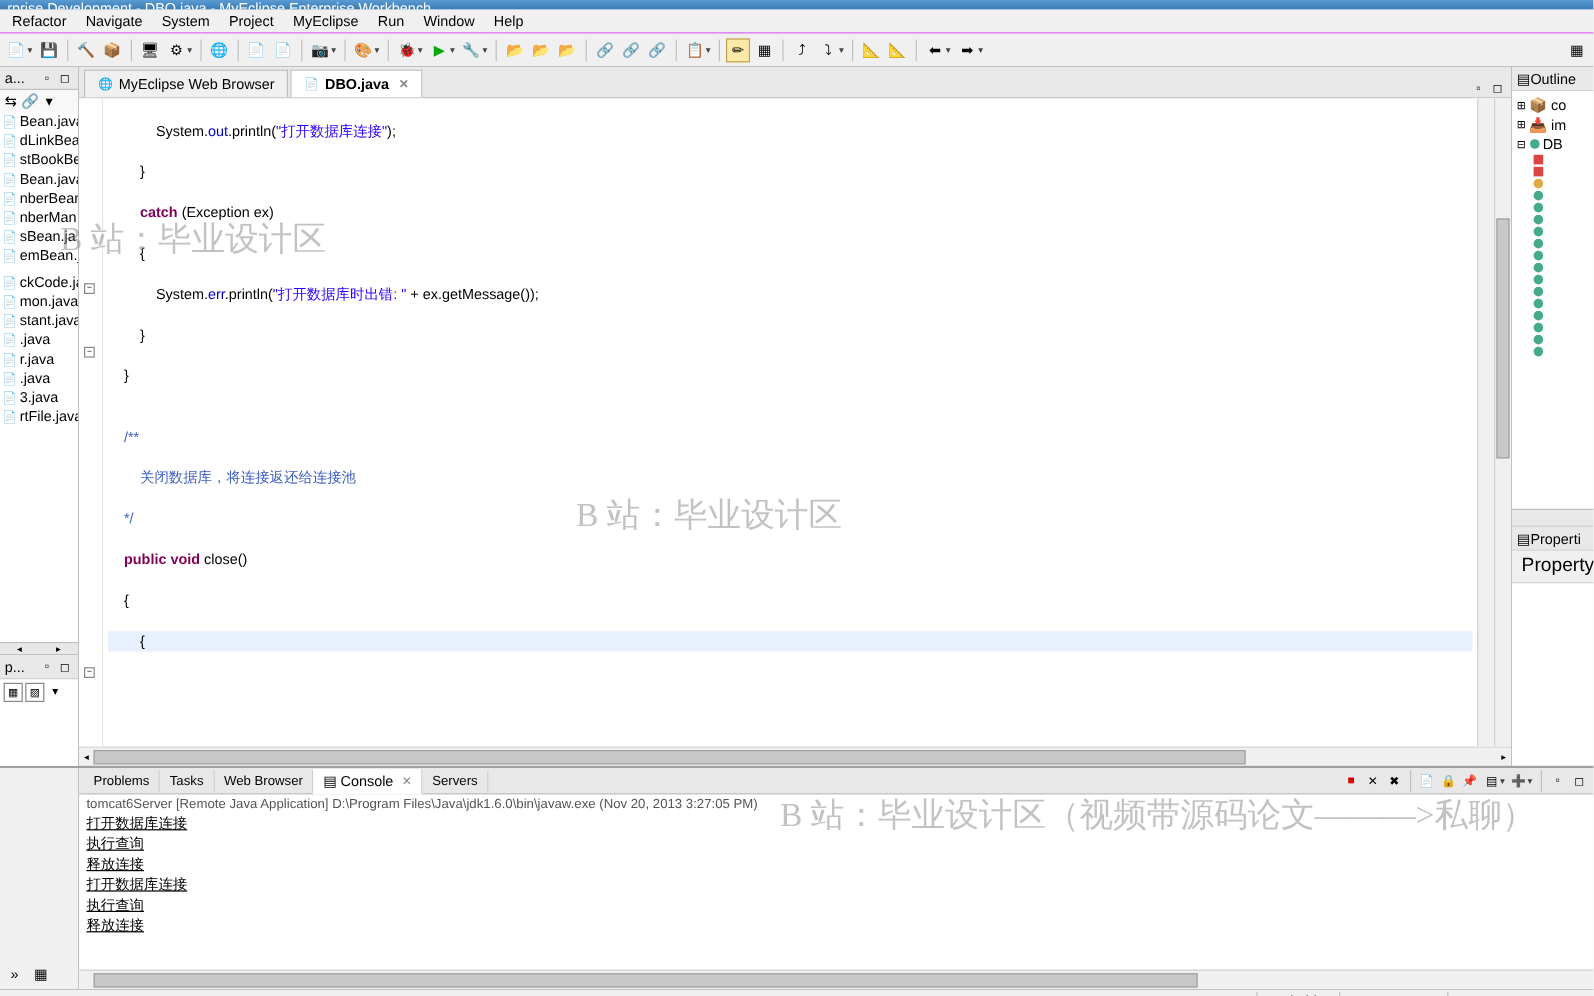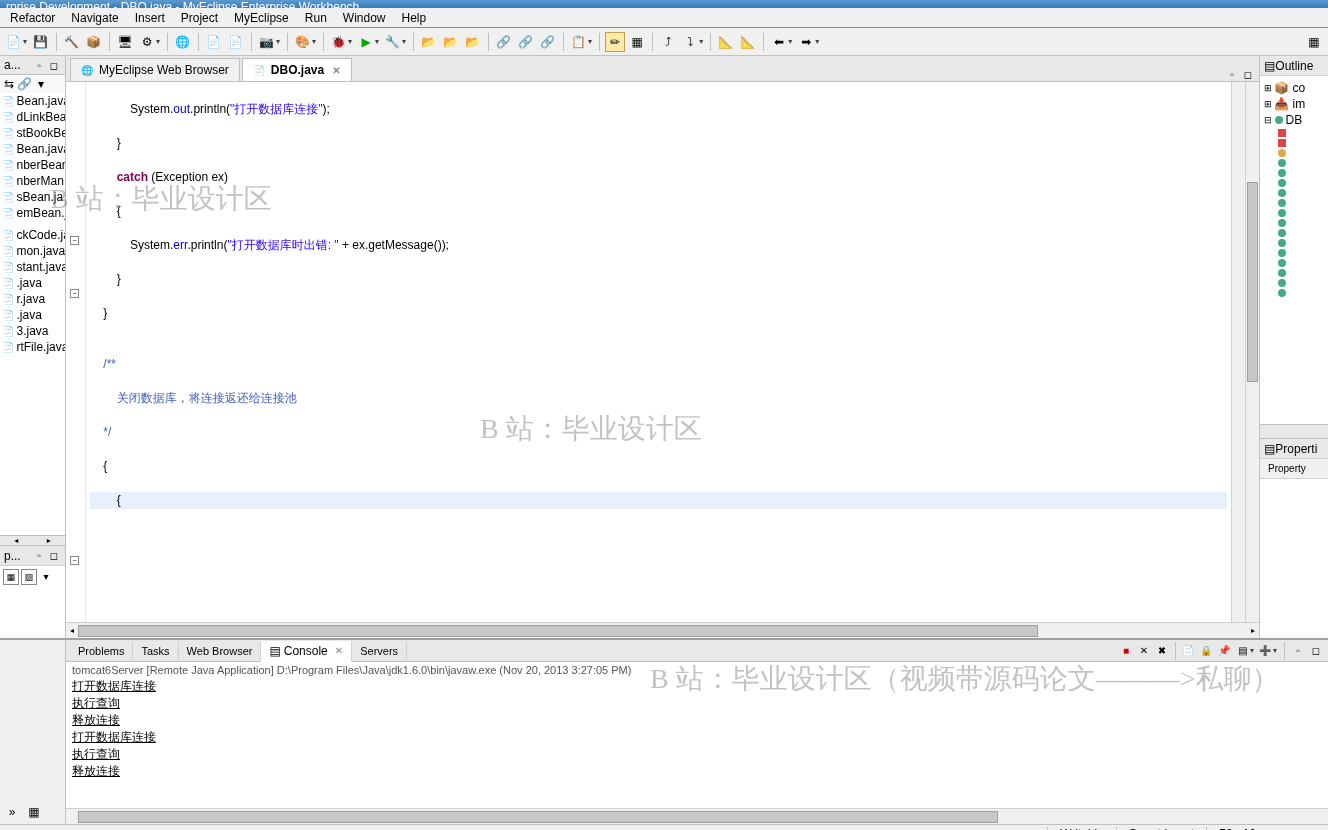--- a/index.html
+++ b/index.html
@@ -47,21 +47,21 @@
 .scroll-thumb { height: 12px; background: #c8c8c8; border: 1px solid #a0a0a0; }
 .right-col { width: 68px; display: flex; flex-direction: column; }
 .outline-view { flex: 1; background: #fff; }
 .outline-tree { padding: 4px 2px; font-size: 11px; }
 .ot-item { padding: 1px 2px; white-space: nowrap; overflow: hidden; display: flex; align-items: center; gap: 3px; }
 .ot-green { background: #4a8; border-radius: 50%; width: 8px; height: 8px; }
 .ot-red { background: #d44; width: 8px; height: 8px; }
 .ot-yellow { background: #da4; border-radius: 50%; width: 8px; height: 8px; }
 .r-hscroll { height: 14px; background: #e8e8e8; border-top: 1px solid #c0c0c0; }
 .props-view { background: #fff; border-top: 1px solid #c0c0c0; height: 200px; }
-.props-th { background: #f0f0f0; padding: 4px 8px; border-bottom: 1px solid #d0d0d0; font-size: 10px; }
+.props-th { background: #f0f0f0; padding: 4px 8px; border-bottom: 1px solid #d0d0d0; font-size: 16px; }
 .bottom-area { height: 186px; display: flex; border-top: 2px solid #a0a0a0; }
 .bottom-left { width: 66px; background: #f0f0f0; border-right: 1px solid #c0c0c0; display: flex; flex-direction: column; justify-content: flex-end; }
 .ws-switch { display: flex; align-items: center; padding: 2px; gap: 2px; }
 .bottom-main { flex: 1; display: flex; flex-direction: column; background: #fff; }
 .bv-tabs { background: #e8e8e8; height: 22px; display: flex; align-items: center; padding: 0 4px; border-bottom: 1px solid #c0c0c0; }
 .bv-tab { padding: 3px 8px; font-size: 11px; cursor: pointer; border-right: 1px solid #d0d0d0; }
 .bv-tab.active { background: #fff; border-bottom: 1px solid #fff; margin-bottom: -1px; }
 .bv-tab.console { display: flex; align-items: center; gap: 3px; }
 .console-toolbar { margin-left: auto; display: flex; gap: 2px; align-items: center; }
 .ct-btn { width: 16px; height: 16px; display: flex; align-items: center; justify-content: center; font-size: 10px; cursor: pointer; }
@@ -77,21 +77,21 @@
 </head>
 <body>
 
 <div class="title-bar">
   <span>rprise Development - DBO.java - MyEclipse Enterprise Workbench</span>
 </div>
 
 <div class="menu-bar">
   <span class="menu-item">Refactor</span>
   <span class="menu-item">Navigate</span>
-  <span class="menu-item">Insert</span>
+  <span class="menu-item">System</span>
   <span class="menu-item">Project</span>
   <span class="menu-item">MyEclipse</span>
   <span class="menu-item">Run</span>
   <span class="menu-item">Window</span>
   <span class="menu-item">Help</span>
 </div>
 
 <div class="toolbar">
   <span class="tb-btn">📄</span>
     <span class="tb-dd">▾</span>
@@ -236,20 +236,21 @@
 <div>        }</div>
 <div><span>        </span><span class="kw">catch</span><span> (Exception ex)</span></div>
 <div>        {</div>
 <div><span>            System.</span><span class="field">err</span><span>.println(</span><span class="str">"打开数据库时出错: "</span><span> + ex.getMessage());</span></div>
 <div>        }</div>
 <div>    }</div>
 <div></div>
 <div class="jdoc">    /**</div>
 <div class="jdoc">        关闭数据库，将连接返还给连接池</div>
 <div class="jdoc">    */</div>
+<div><span>    </span><span class="kw">public</span><span> </span><span class="kw">void</span><span> close()</span></div>
 <div>    {</div>
 <div class="highlight-line">        {</div>
 <div></div>
 <div></div>
 
 
 
 
 
 

